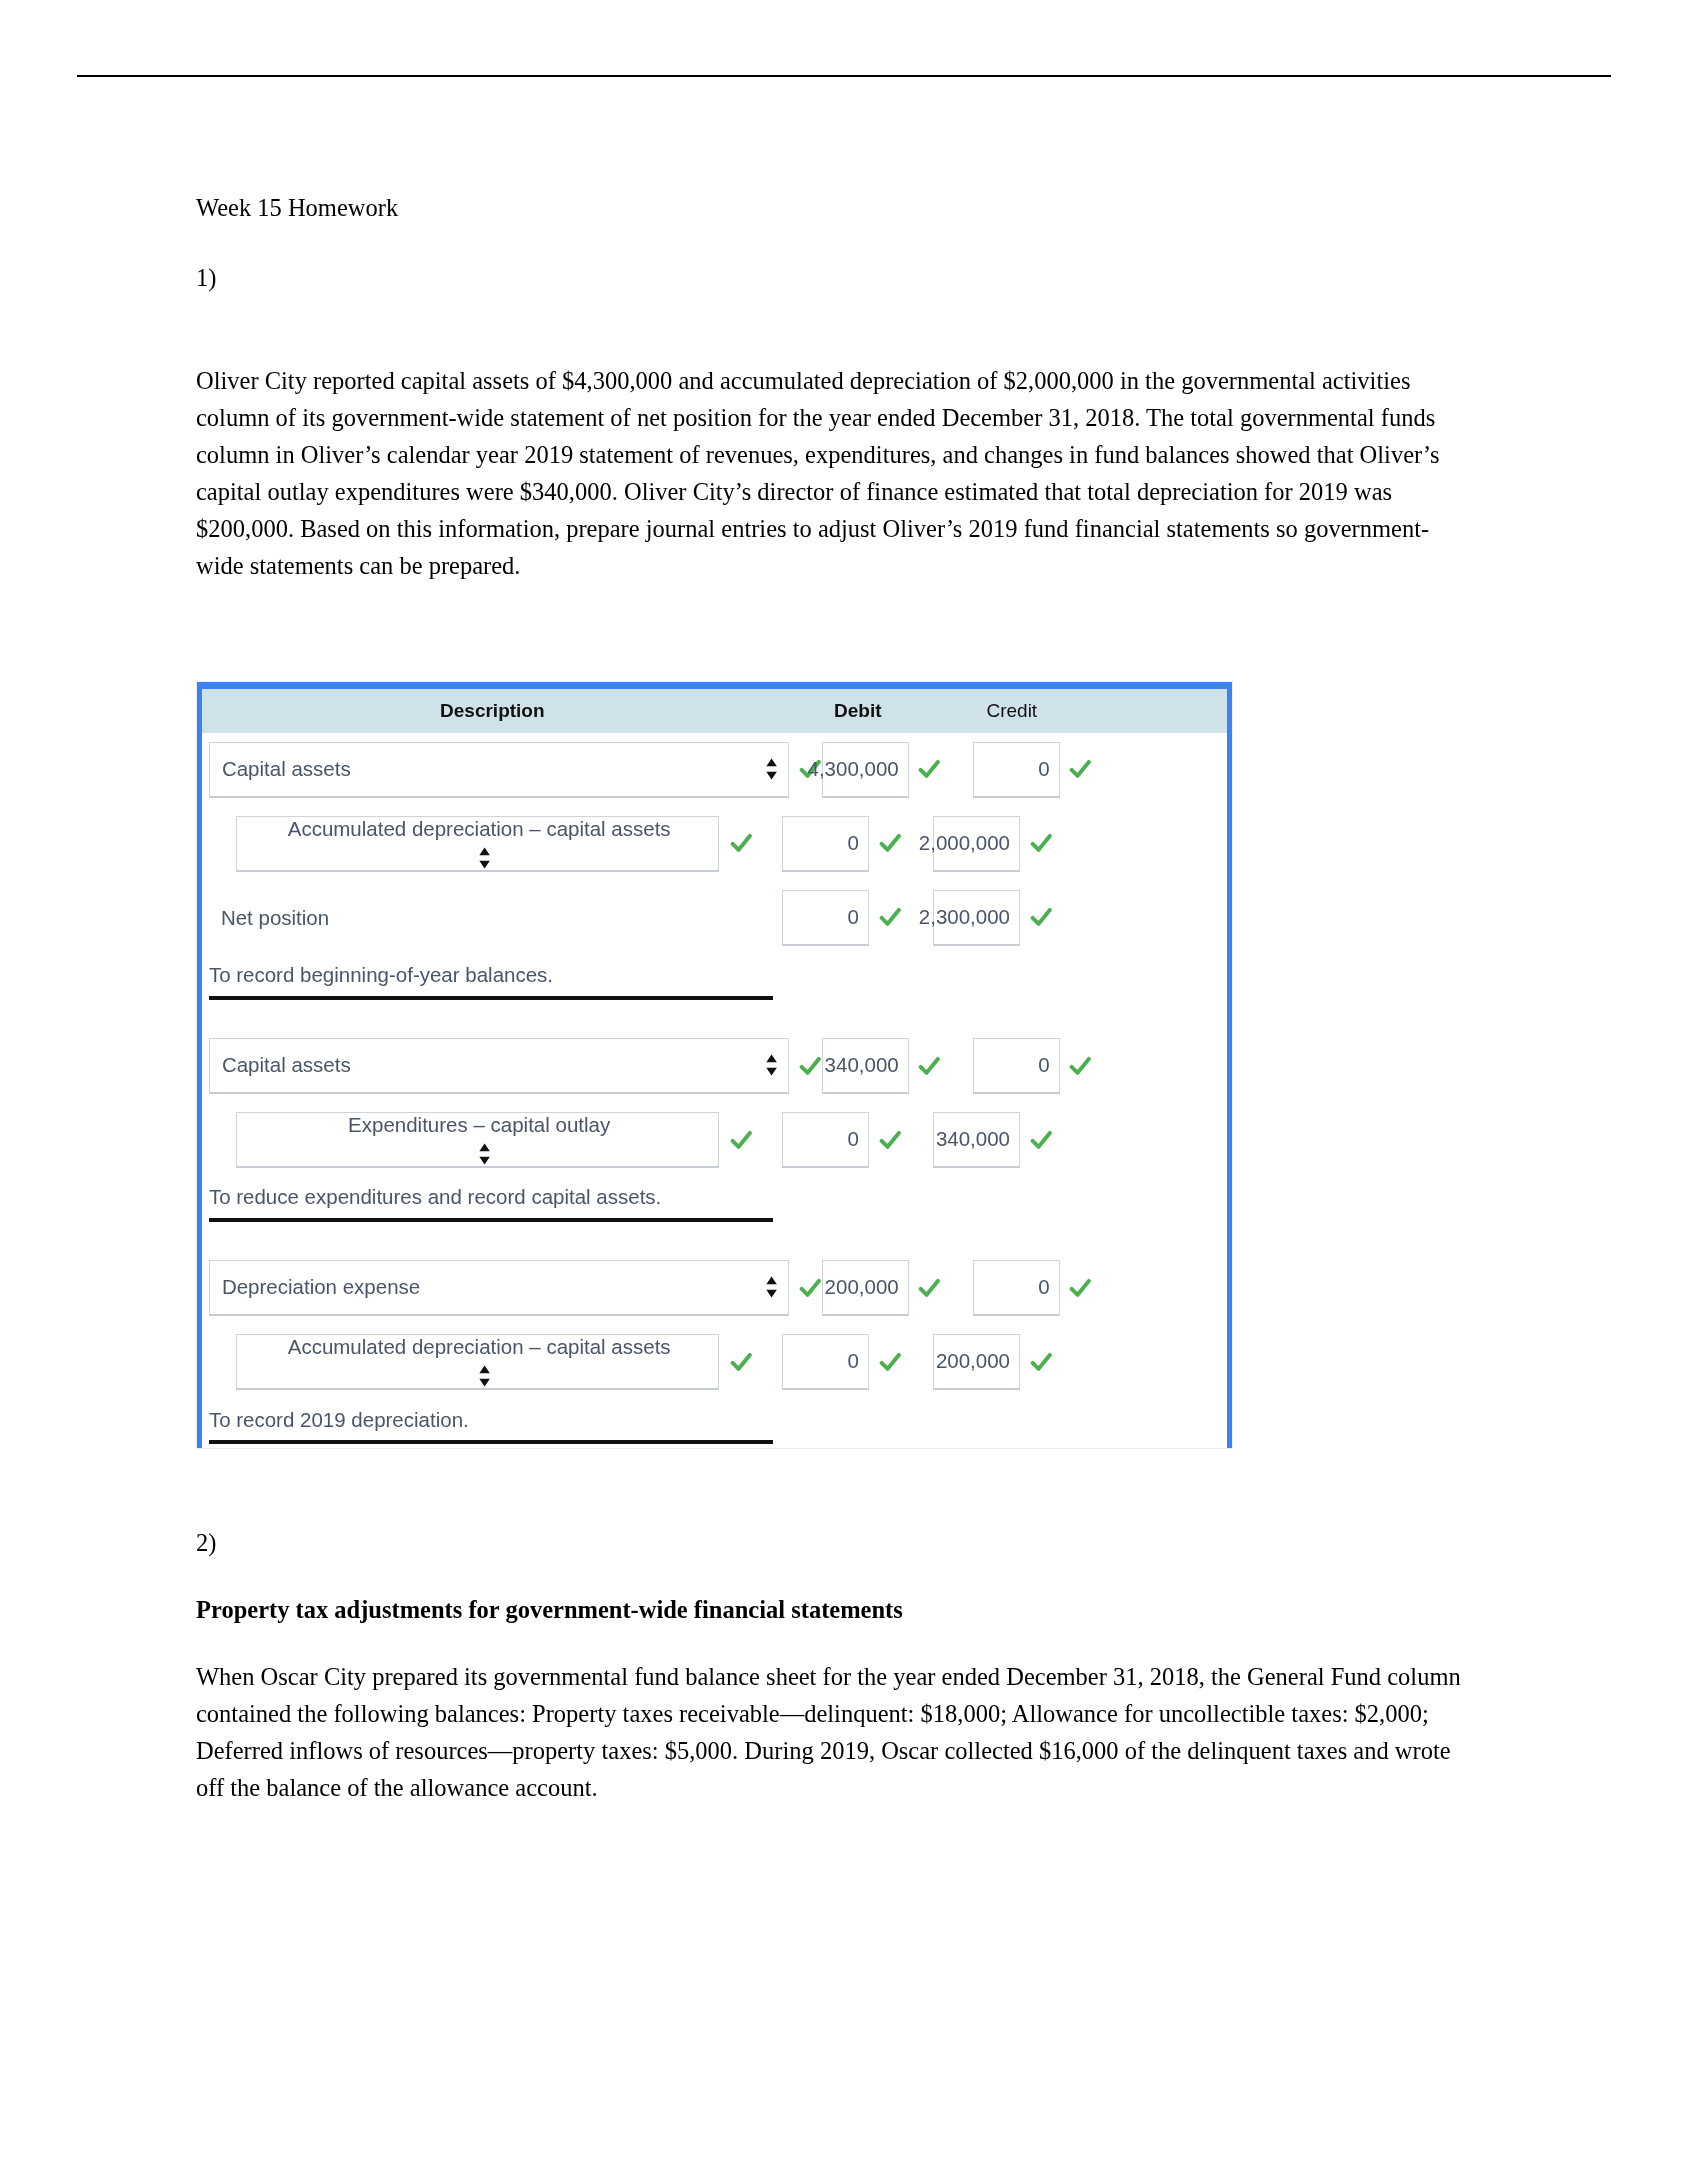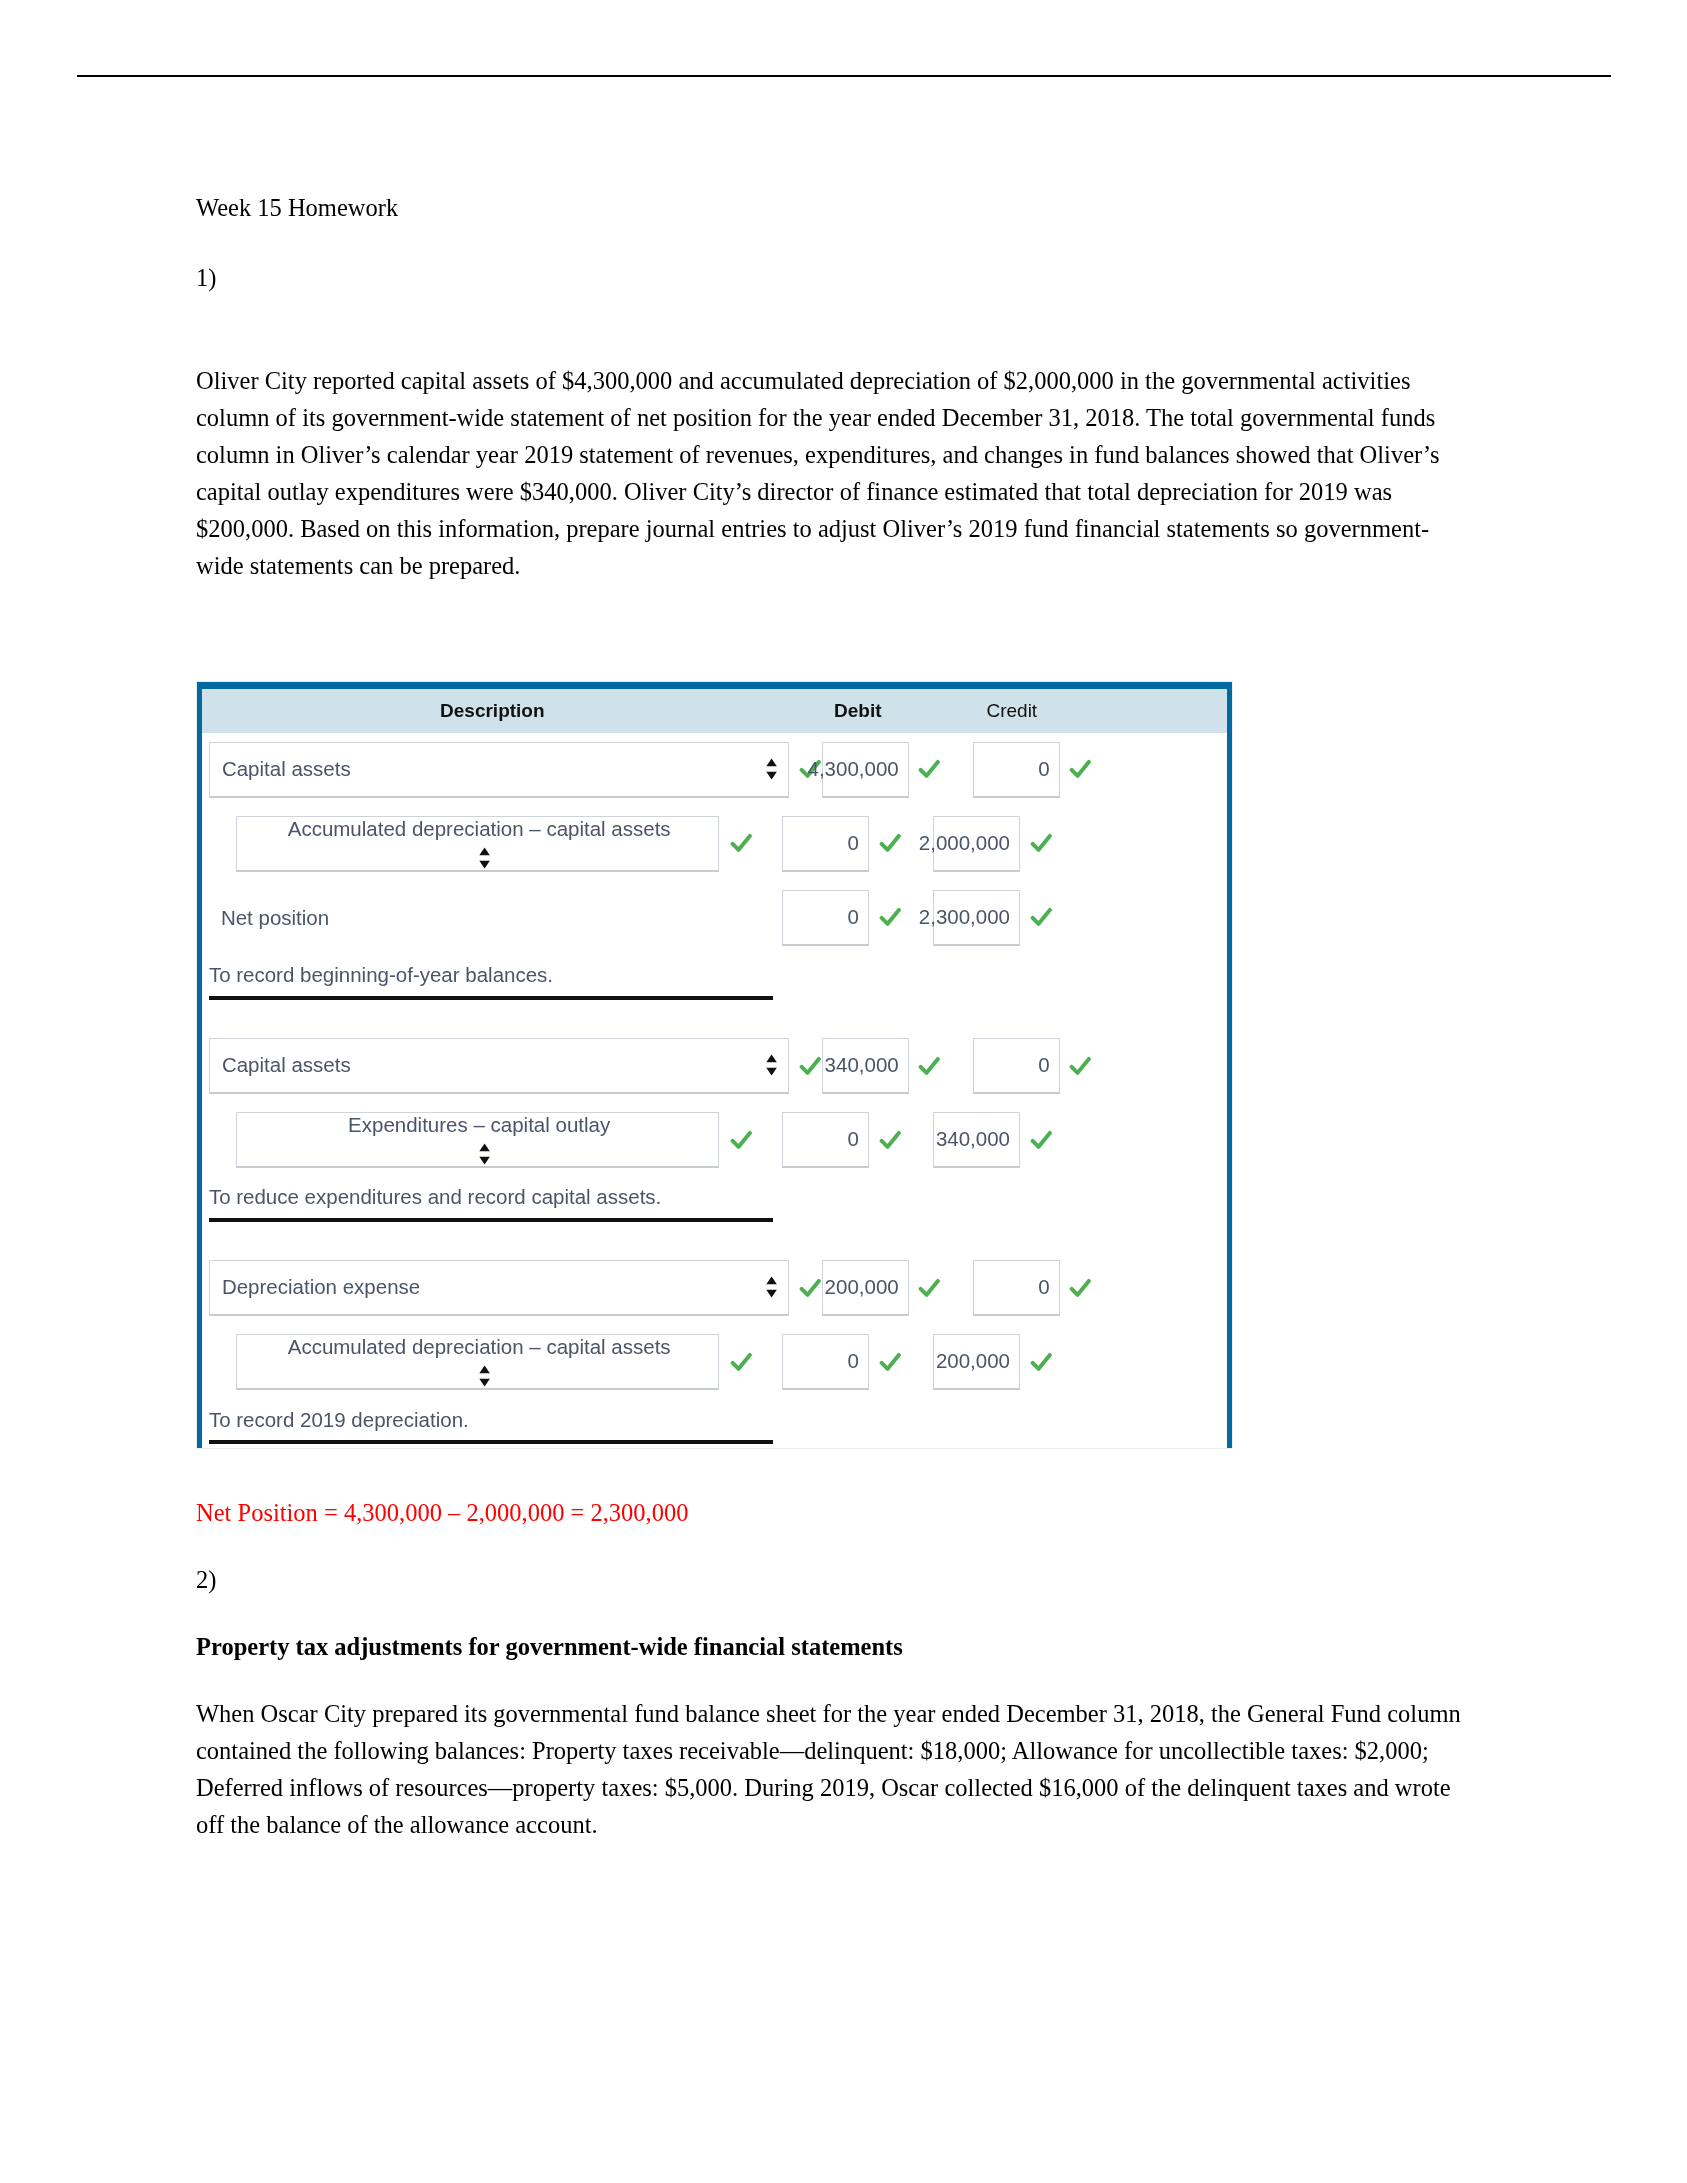--- a/index.html
+++ b/index.html
@@ -54,21 +54,21 @@
 
   p.doc.bold { font-weight: bold; }
   p.doc.red  { color: #ff0000; }
 
   
   .je-wrap {
     position: absolute;
     left: 196px;
     top: 681px;
     width: 1037px;
-    background: #0369a1;
+    background: #3b82f6;
     border: 0.7px solid #eceef0;
     box-sizing: border-box;
     font-family: "Liberation Sans", "DejaVu Sans", sans-serif;
   }
 
   .je-head {
     display: flex;
     background: #cfe2ea;
     height: 44px;
     align-items: center;
@@ -485,21 +485,20 @@
 
         <div class="je-memo">To record 2019 depreciation.</div>
         <div class="je-sep"></div>
       </div>
 
     </div>
   </div>
 
   <div class="body-col" style="top:1494px;">
 
-    <p class="doc red">Net Position = 4,300,000 – 2,000,000 = 2,300,000</p>
     <div class="gap-md"></div>
 
     <p class="doc">2)</p>
     <div class="gap-md"></div>
 
     <p class="doc bold">Property tax adjustments for government-wide financial statements</p>
     <div class="gap-md"></div>
 
     <p class="doc">When Oscar City prepared its governmental fund balance sheet for the year ended December 31, 2018, the General Fund column contained the following balances: Property taxes receivable—delinquent: $18,000; Allowance for uncollectible taxes: $2,000; Deferred inflows of resources—property taxes: $5,000. During 2019, Oscar collected $16,000 of the delinquent taxes and wrote off the balance of the allowance account.</p>
   </div>

